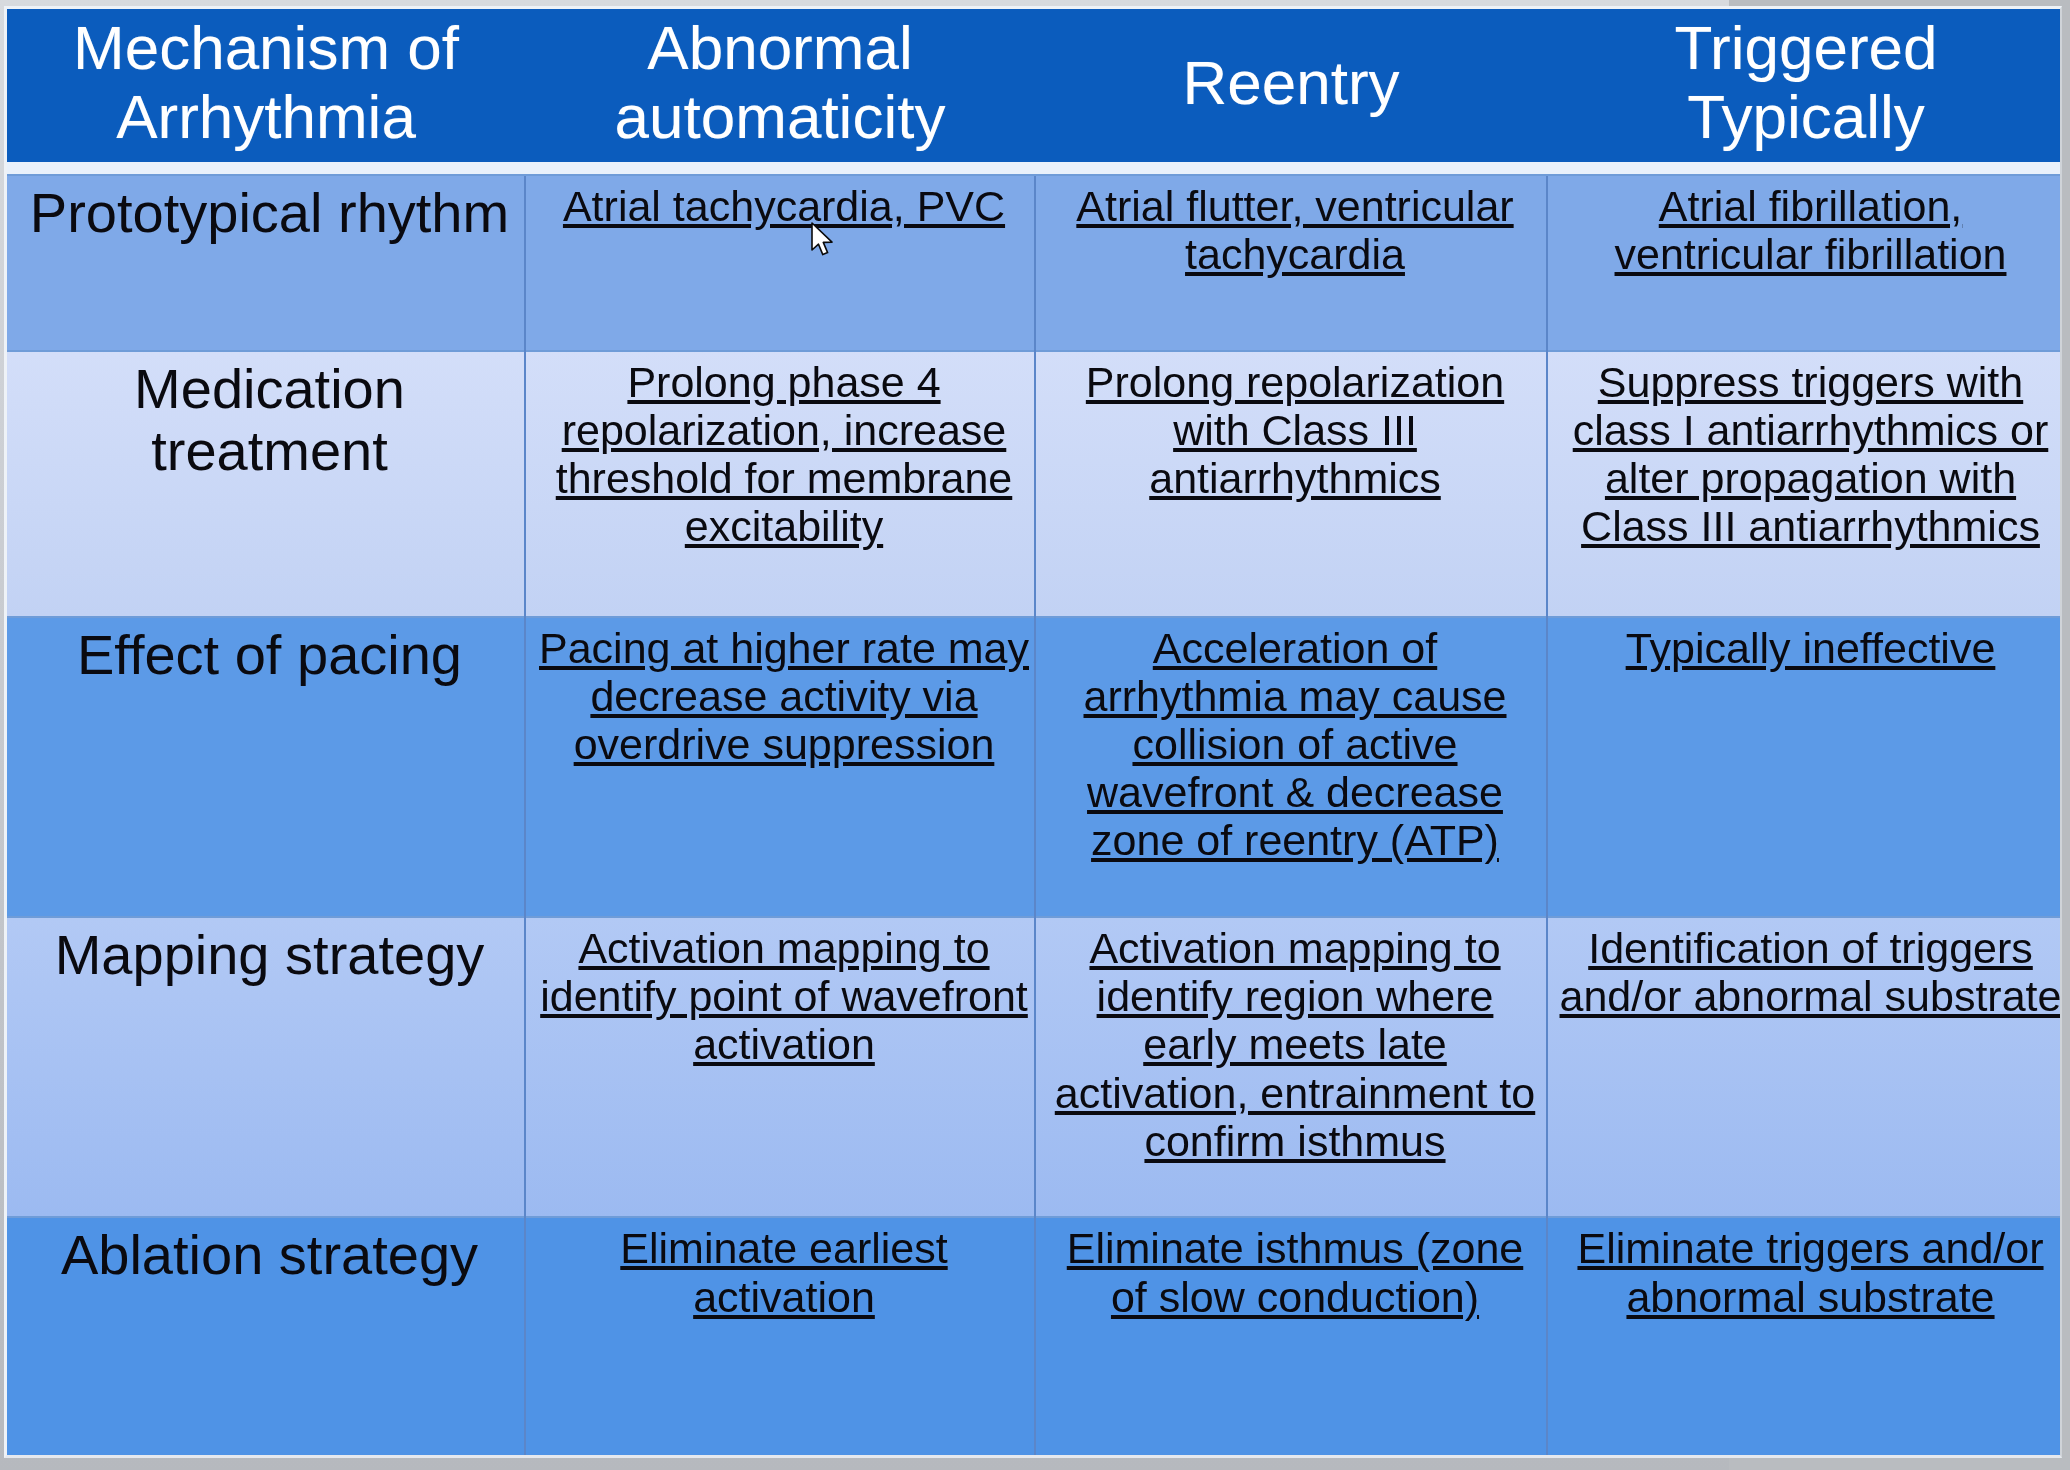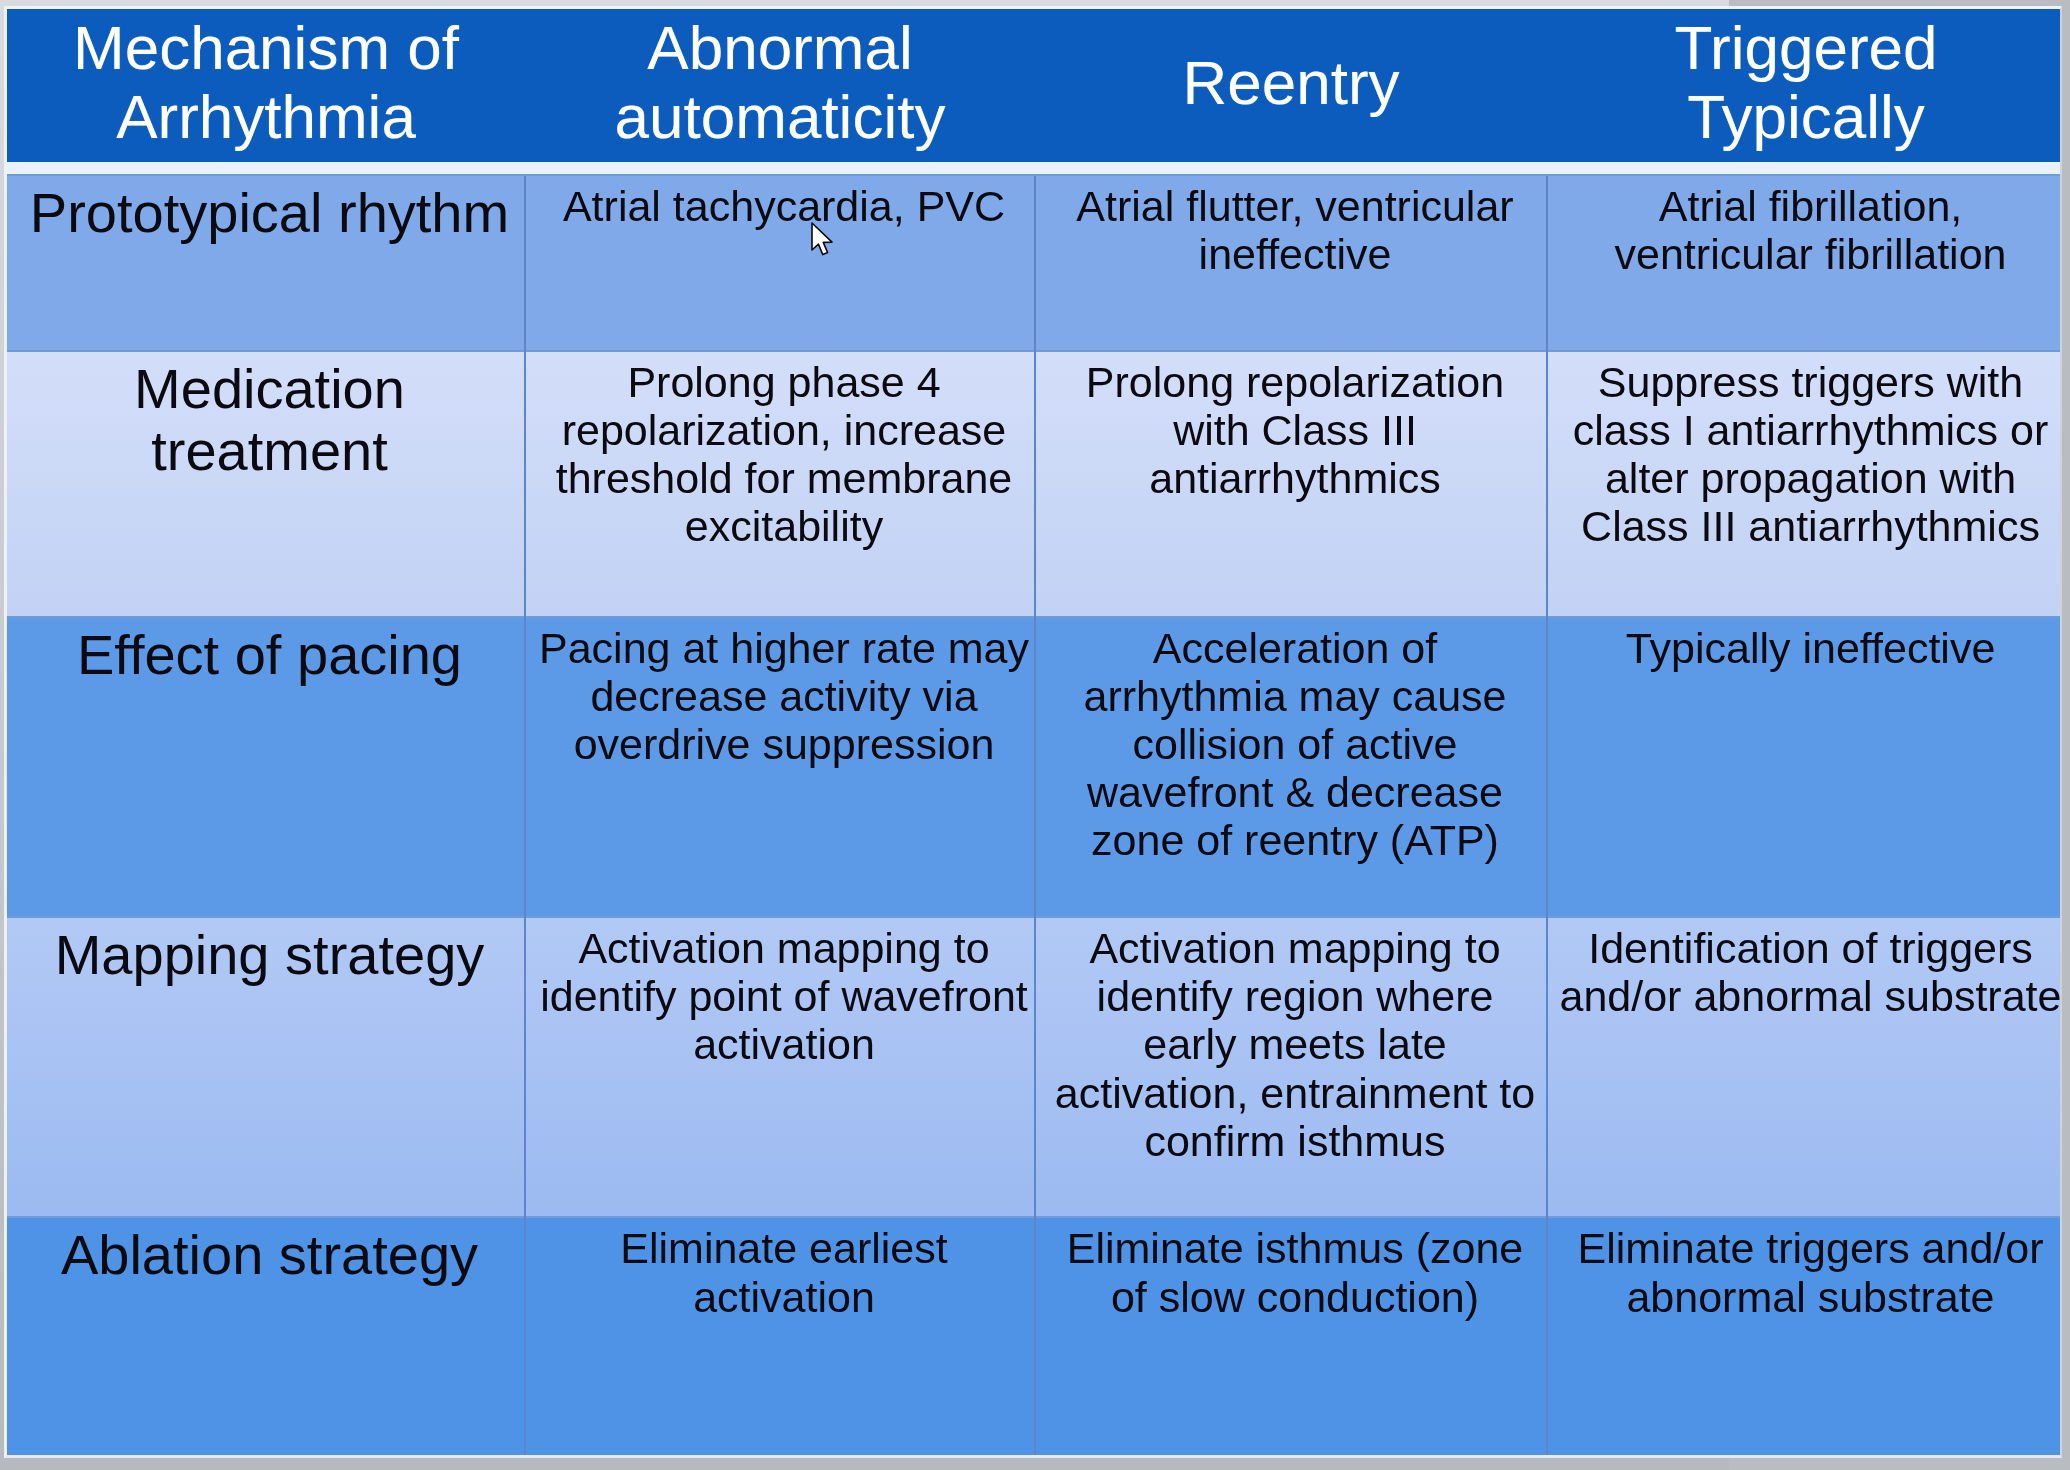--- a/index.html
+++ b/index.html
@@ -86,21 +86,21 @@
   tr.r1 td { background: #7fa9e8; }
   tr.r2 td { background: #ccd9f7; }
   tr.r3 td { background: #5c9ae7; margin-left: 20px; }
   tr.r4 td { background: #a6c1f3; }
   tr.r5 td { background: #4f93e6; }
 
   tr.r2 td { background: linear-gradient(180deg,#d3def9 0%, #c2d2f4 100%); }
   tr.r4 td { background: linear-gradient(180deg,#b2c9f5 0%, #9cbaf1 100%); }
 
   
-  tbody td + td { border-left: 2px solid #5b86c9; }
+  tbody td + td { border-left: 2px solid #5b86c9; text-decoration: underline; }
   
   tbody tr + tr:not(.head-sep) td { border-top: 2px solid #6f9cd8; }
 
   
   td.label {
     font-size: 56px;
     padding-top: 14px;
   }
   
   td.cell {
@@ -147,21 +147,21 @@
       </thead>
 
       <tbody>
         <tr class="head-sep">
           <td colspan="4"></td>
         </tr>
 
         <tr class="r1">
           <td class="label">Prototypical rhythm</td>
           <td class="cell">Atrial tachycardia, PVC</td>
-          <td class="cell">Atrial flutter, ventricular ineffective</td>
+          <td class="cell">Atrial flutter, ventricular tachycardia</td>
           <td class="cell">Atrial fibrillation, ventricular fibrillation</td>
         </tr>
 
         <tr class="r2">
           <td class="label">Medication treatment</td>
           <td class="cell">Prolong phase 4 repolarization, increase threshold for membrane excitability</td>
           <td class="cell">Prolong repolarization with Class III antiarrhythmics</td>
           <td class="cell">Suppress triggers with class I antiarrhythmics or alter propagation with Class III antiarrhythmics</td>
         </tr>
 

